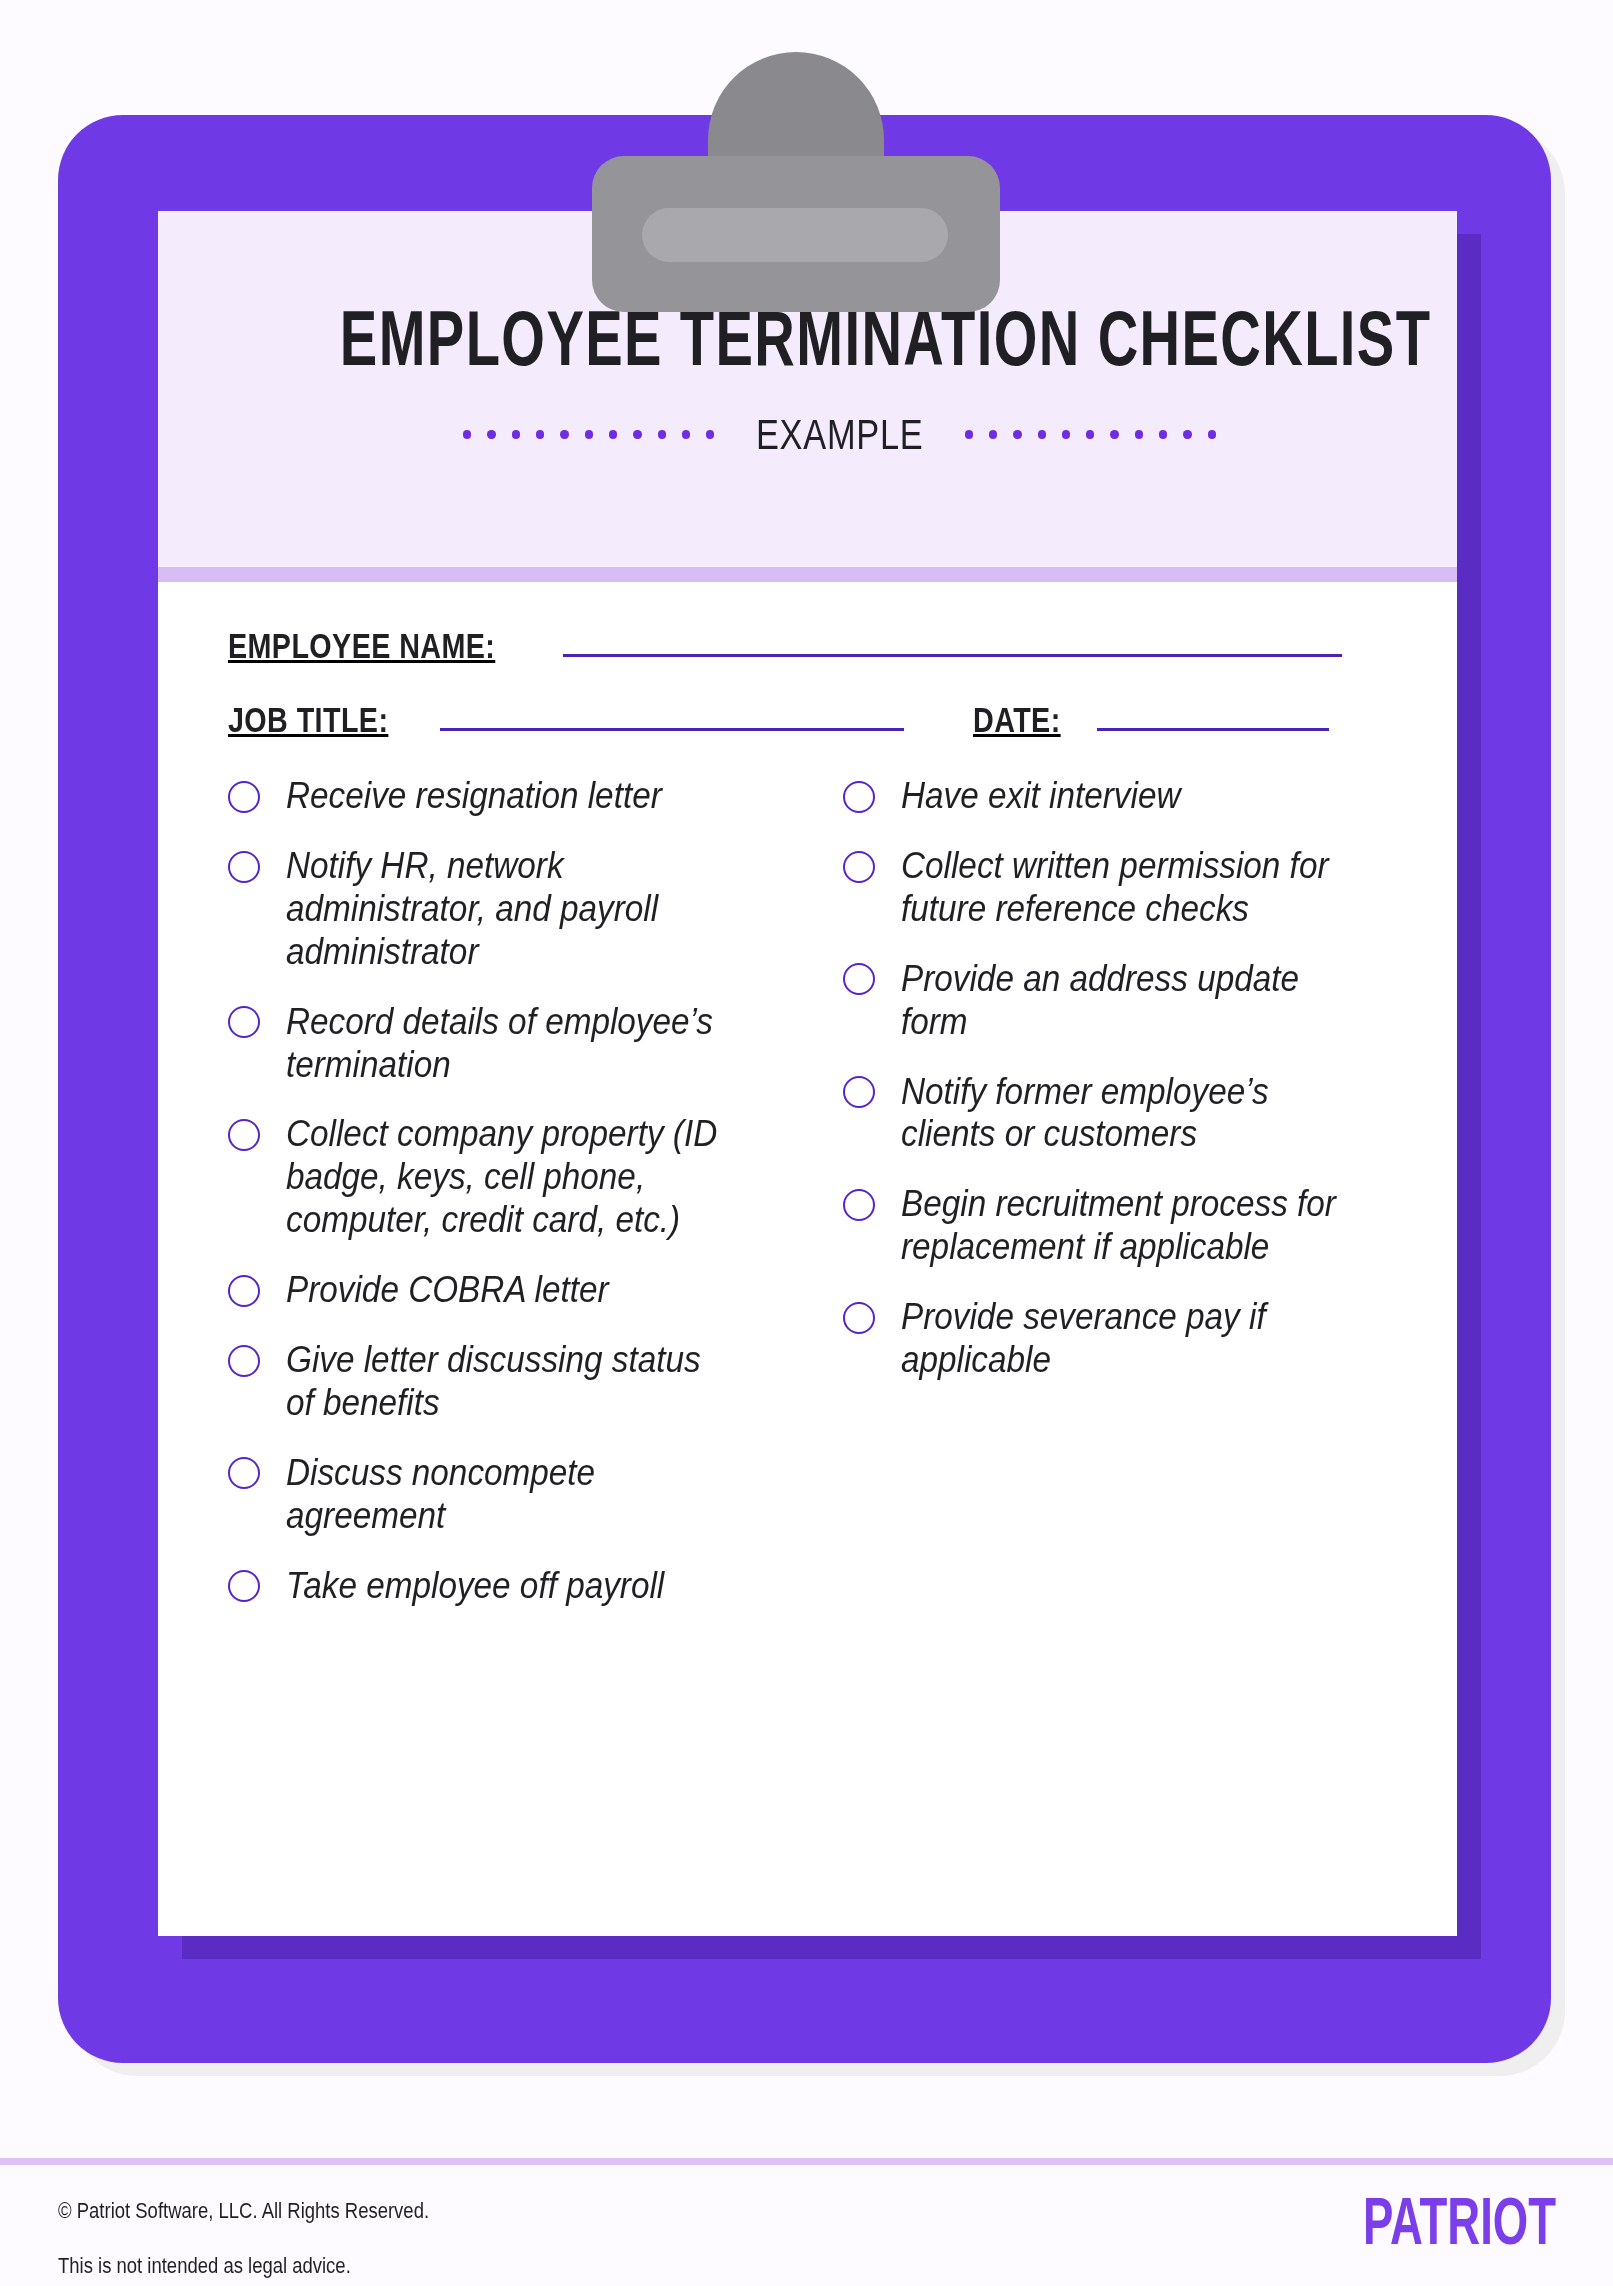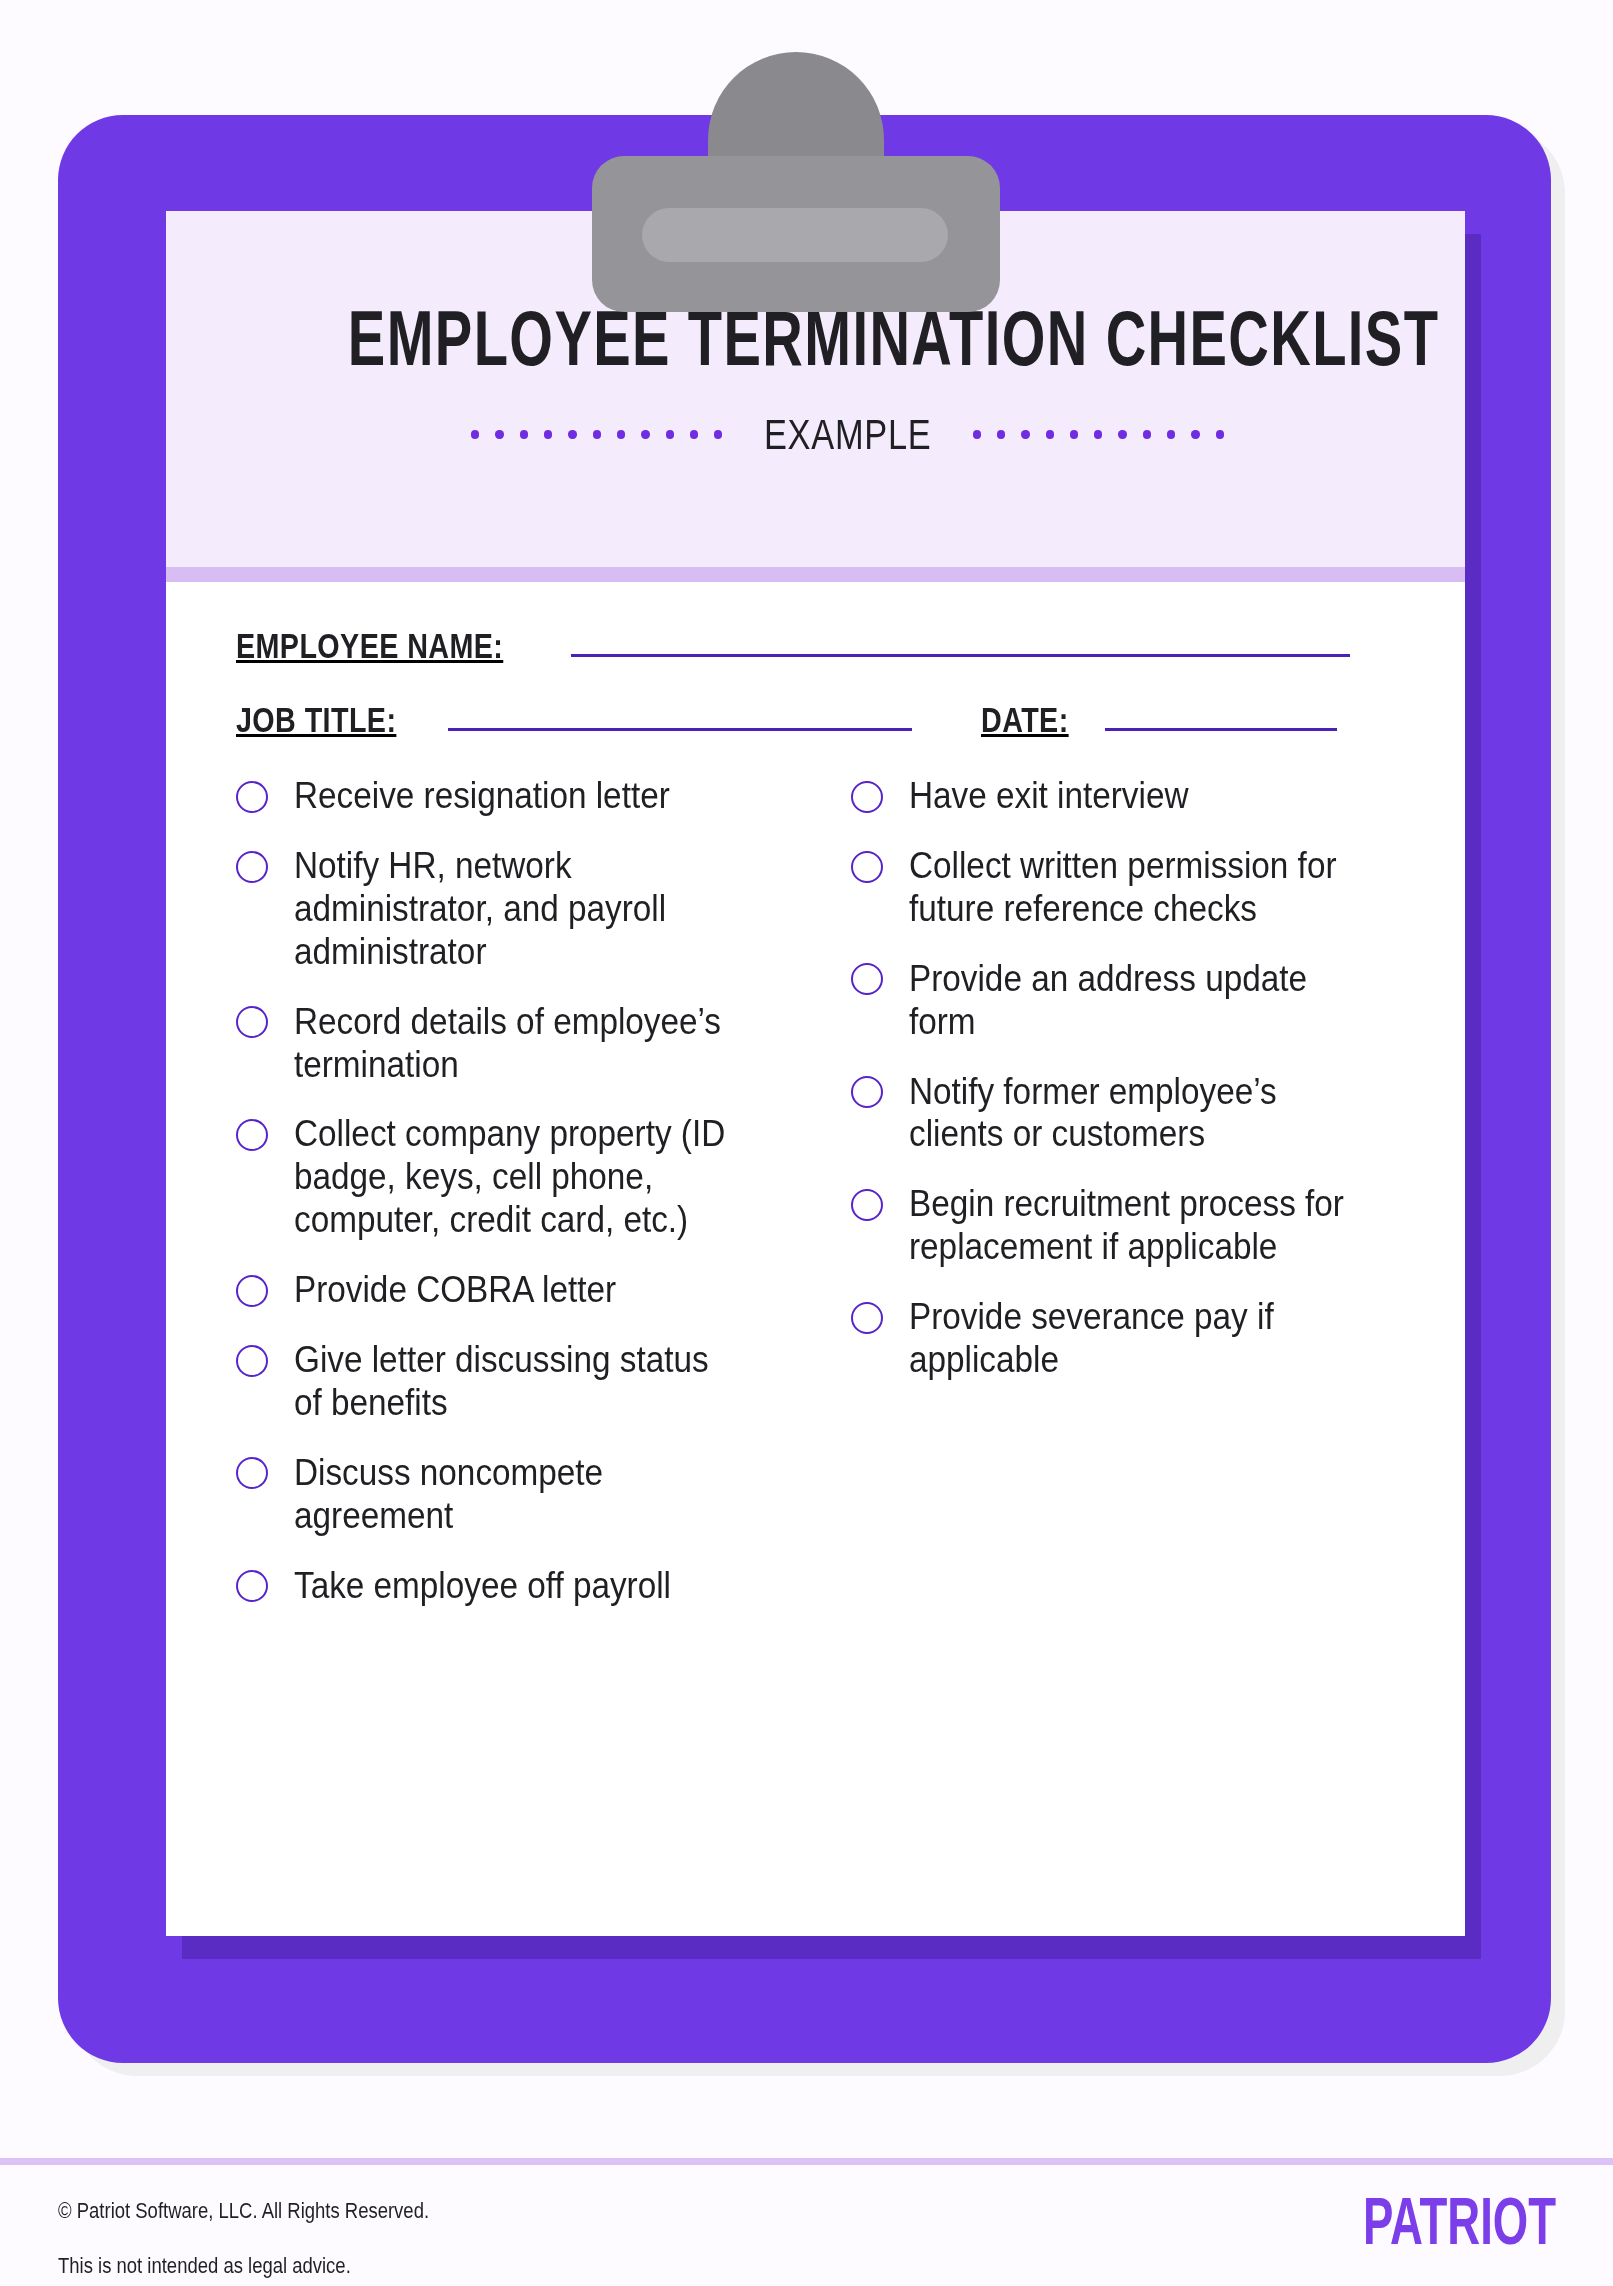--- a/index.html
+++ b/index.html
@@ -47,21 +47,21 @@
     position: absolute;
     left: 182px;
     top: 234px;
     width: 1299px;
     height: 1725px;
     background: #5B2CC4;
   }
 
   .paper {
     position: absolute;
-    left: 166px;
+    left: 158px;
     top: 211px;
     width: 1299px;
     height: 1725px;
     background: #FFFFFF;
     overflow: hidden;
   }
 
   
   .paper-header {
     position: absolute;
@@ -203,21 +203,21 @@
 
   
   .checklist {
     position: absolute;
     left: 70px;
     top: 564px;
     width: 1169px;
     display: flex;
     gap: 61px;
   }
-  .col { width: 554px; }
+  .col { width: 554px; font-style: italic; }
   .check-item {
     display: flex;
     align-items: flex-start;
     margin-bottom: 27px;
   }
   .checkbox {
     flex: 0 0 auto;
     width: 32px;
     height: 32px;
     border: 2.8px solid #5724CC;

